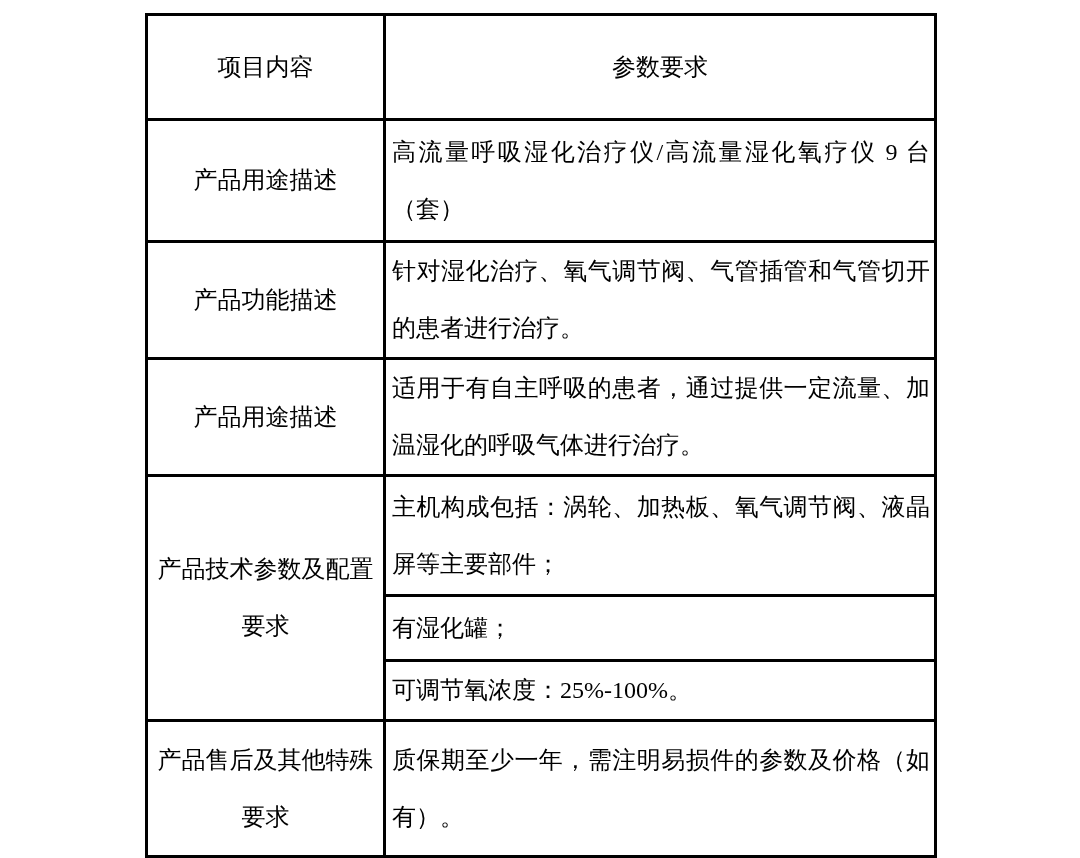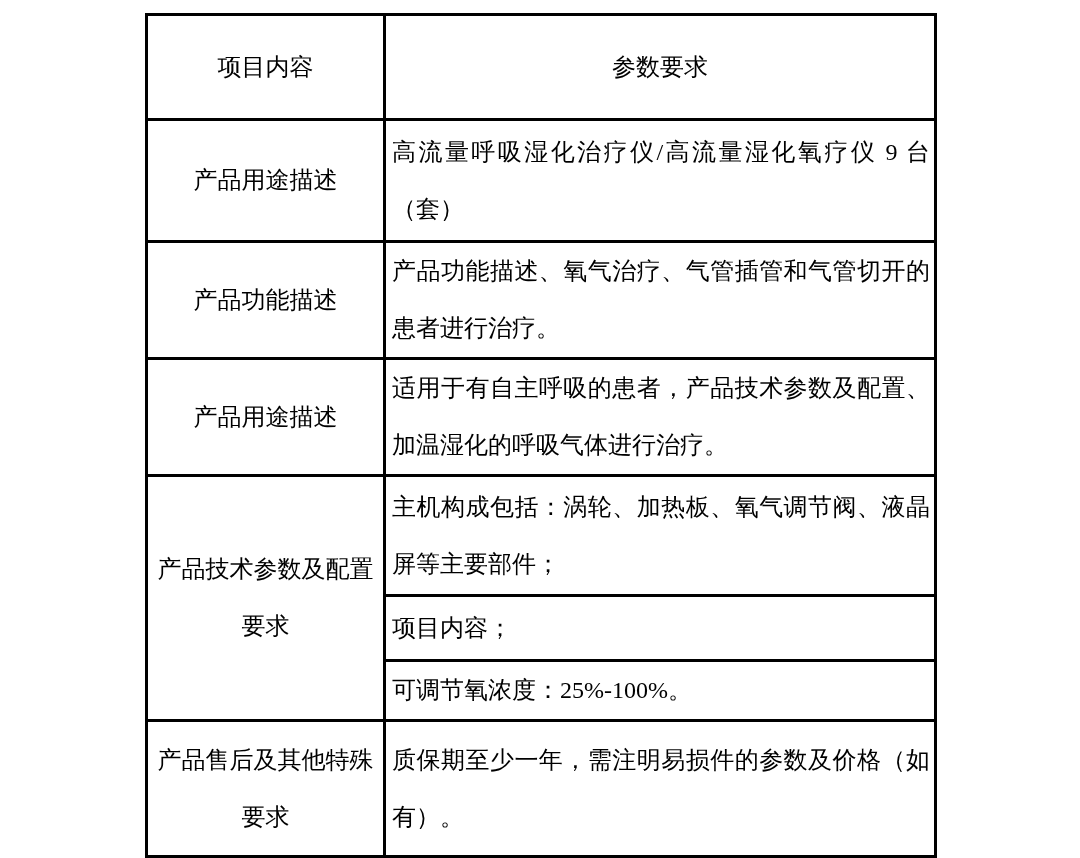--- a/index.html
+++ b/index.html
@@ -65,33 +65,33 @@
       <tr class="rh0">
         <td class="lbl">项目内容</td>
         <td class="lbl">参数要求</td>
       </tr>
       <tr class="rh1">
         <td class="lbl">产品用途描述</td>
         <td class="val">高流量呼吸湿化治疗仪/高流量湿化氧疗仪 9 台（套）</td>
       </tr>
       <tr class="rh2">
         <td class="lbl">产品功能描述</td>
-        <td class="val">产品功能描述、氧气治疗、气管插管和气管切开的患者进行治疗。</td>
+        <td class="val">针对湿化治疗、氧气调节阀、气管插管和气管切开的患者进行治疗。</td>
       </tr>
       <tr class="rh3">
         <td class="lbl">产品用途描述</td>
-        <td class="val">适用于有自主呼吸的患者，产品技术参数及配置、加温湿化的呼吸气体进行治疗。</td>
+        <td class="val">适用于有自主呼吸的患者，通过提供一定流量、加温湿化的呼吸气体进行治疗。</td>
       </tr>
       <tr class="rh4">
         <td class="lbl" rowspan="3">产品技术参数及配置
 要求</td>
         <td class="val">主机构成包括：涡轮、加热板、氧气调节阀、液晶屏等主要部件；</td>
       </tr>
       <tr class="rh5">
-        <td class="val">项目内容；</td>
+        <td class="val">有湿化罐；</td>
       </tr>
       <tr class="rh6">
         <td class="val">可调节氧浓度：25%-100%。</td>
       </tr>
       <tr class="rh7">
         <td class="lbl">产品售后及其他特殊
 要求</td>
         <td class="val">质保期至少一年，需注明易损件的参数及价格（如有）。</td>
       </tr>
     </tbody>

